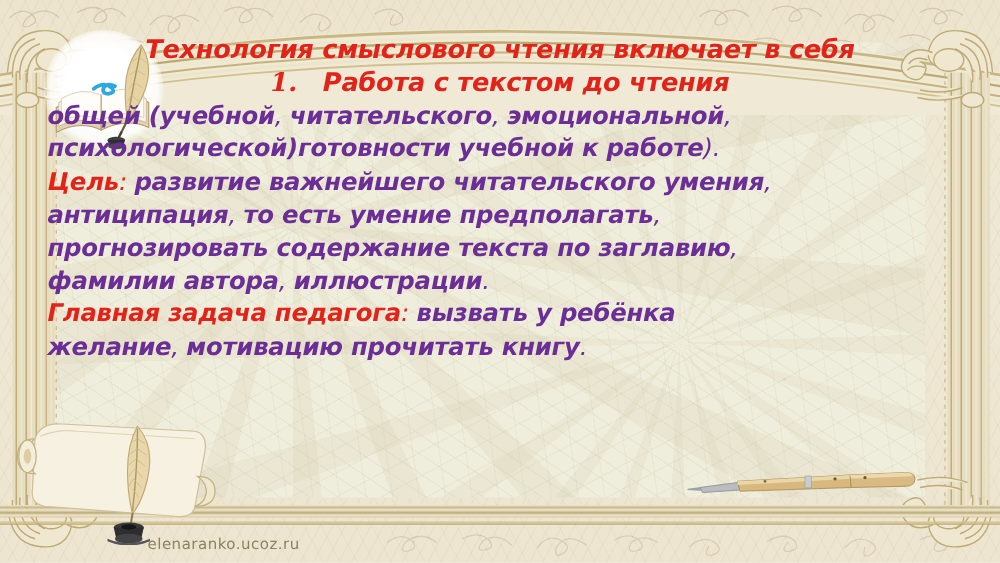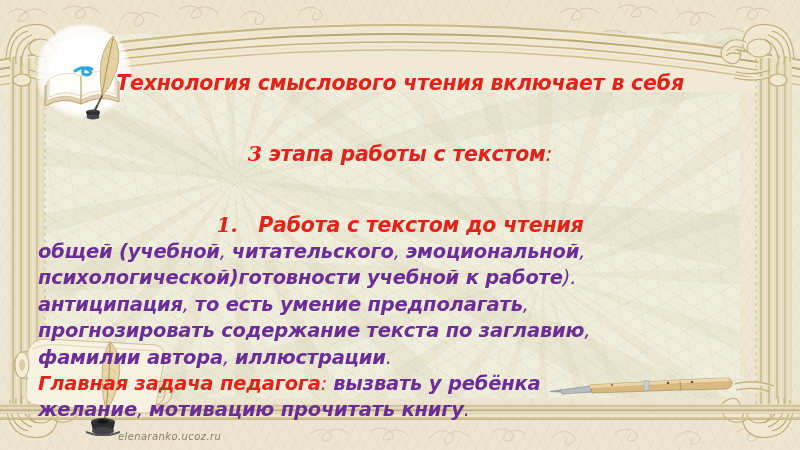--- a/index.html
+++ b/index.html
@@ -98,31 +98,30 @@
     color:#6B2D96;
     font-size:19.5px;
     line-height:26.4px;
     white-space:nowrap;
     letter-spacing:-.2px;
   }
   .red{color:#E2231A;}
   .ttl{
     color:#E2231A;font-size:20.5px;line-height:27px;
   }
-  .center{text-align:center;margin-top:44px;}
+  .center{text-align:center;}
   .num{font-family:"DejaVu Serif", serif;font-style:italic;font-weight:bold;}
   .punct{font-weight:normal;}
 
   
   .watermark{
     position:absolute;left:118px;bottom:8px;
     font-family:"DejaVu Sans", sans-serif;
-    font-size:10px;color:#8C8160;letter-spacing:.4px;
+    font-size:12px;color:#8C8160;letter-spacing:.4px;
     z-index:7;
-    font-style:italic;
   }
 </style>
 </head>
 <body>
 
 <div class="slide">
 
   <div class="paper-bg"></div>
 
   <svg class="handwriting" viewBox="0 0 800 46" preserveAspectRatio="none">
@@ -327,39 +326,38 @@
       <ellipse cx="62" cy="88" rx="7" ry="2.6" fill="#3E3E42"></ellipse>
       <path d="M55 88 L56.5 93 Q62 95.5 67.5 93 L69 88 Z" fill="#2F2F33"></path>
       <ellipse cx="62" cy="93" rx="6.5" ry="2.4" fill="#4A4A4E"></ellipse>
     </g>
   </svg>
 
   <div class="content">
 
     <div class="line ttl center">Технология смыслового чтения включает  в себя</div>
 
-    <div class="line ttl center">
-      <span class="num">3</span>
-      <span>этапа работы с текстом</span><span class="punct">:</span>
-    </div>
 
     <div class="line ttl center">
       <span class="num">1.</span>
       &nbsp;&nbsp;<span>Работа с текстом до чтения</span>
     </div>
 
 
     <div class="line">
       <span>общей </span><span>(</span><span>учебной</span><span class="punct">, </span><span>читательского</span><span class="punct">, </span><span>эмоциональной</span><span class="punct">,</span>
     </div>
 
     <div class="line">
       <span>психологической</span><span>)</span><span>готовности учебной к работе</span><span class="punct">).</span>
     </div>
 
+    <div class="line">
+      <span class="red">Цель</span><span class="red punct">: </span><span>развитие важнейшего читательского умения</span><span class="punct">,</span>
+    </div>
 
     <div class="line">
       <span>антиципация</span><span class="punct">, </span><span>то есть умение предполагать</span><span class="punct">,</span>
     </div>
 
     <div class="line">
       <span>прогнозировать содержание текста по заглавию</span><span class="punct">,</span>
     </div>
 
     <div class="line">

